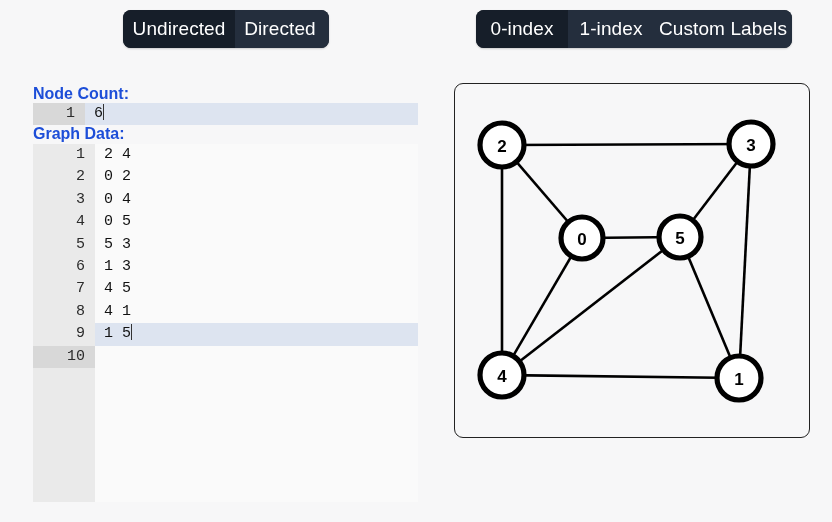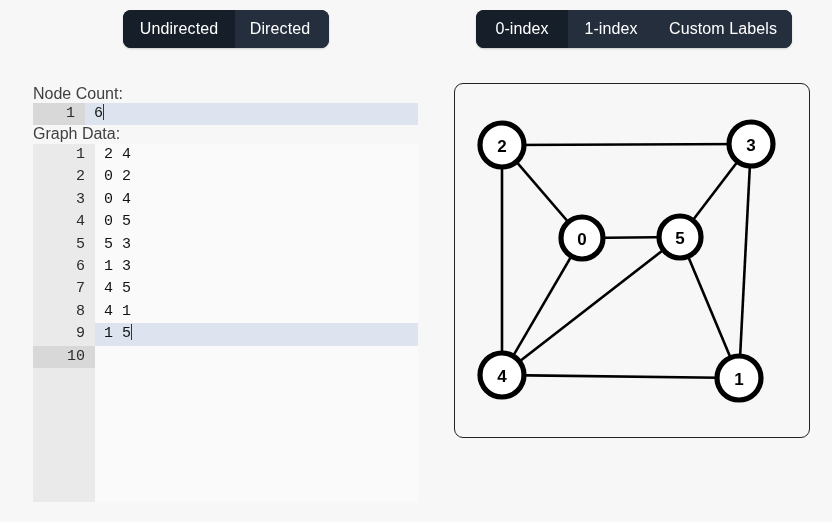--- a/index.html
+++ b/index.html
@@ -24,21 +24,21 @@
     border-radius: 8px;
     overflow: hidden;
     height: 38px;
     box-shadow: 0 1px 2px rgba(0,0,0,.18);
   }
   .seg-btn {
     display: flex;
     align-items: center;
     justify-content: center;
     color: #ffffff;
-    font-size: 16px;
+    font-size: 19px;
     font-family: "Liberation Sans", sans-serif;
     padding: 0 16px;
     cursor: pointer;
     background: #242e3d;
     border: none;
     letter-spacing: .1px;
     white-space: nowrap;
     height: 100%;
   }
   .seg-btn.selected {
@@ -52,22 +52,23 @@
   #index-toggle { left: 476px; top: 10px; }
   #index-toggle .seg-btn:nth-child(1) { width: 92px; }
   #index-toggle .seg-btn:nth-child(2) { width: 86px; }
   #index-toggle .seg-btn:nth-child(3) { width: 138px; }
 
   
   .field-label {
     position: absolute;
     left: 33px;
     font-size: 16px;
-    color: #404040;
-    font-family: "Liberation Sans", sans-serif;
+    color: #1d4ed8;
+    font-family: "Liberation Sans", sans-serif;
+    font-weight: bold;
   }
   #label-node-count { top: 85px; }
   #label-graph-data { top: 125px; }
 
   .editor {
     position: absolute;
     display: flex;
     background: #fafafa;
     font-family: "Liberation Mono", monospace;
     font-size: 15px;

